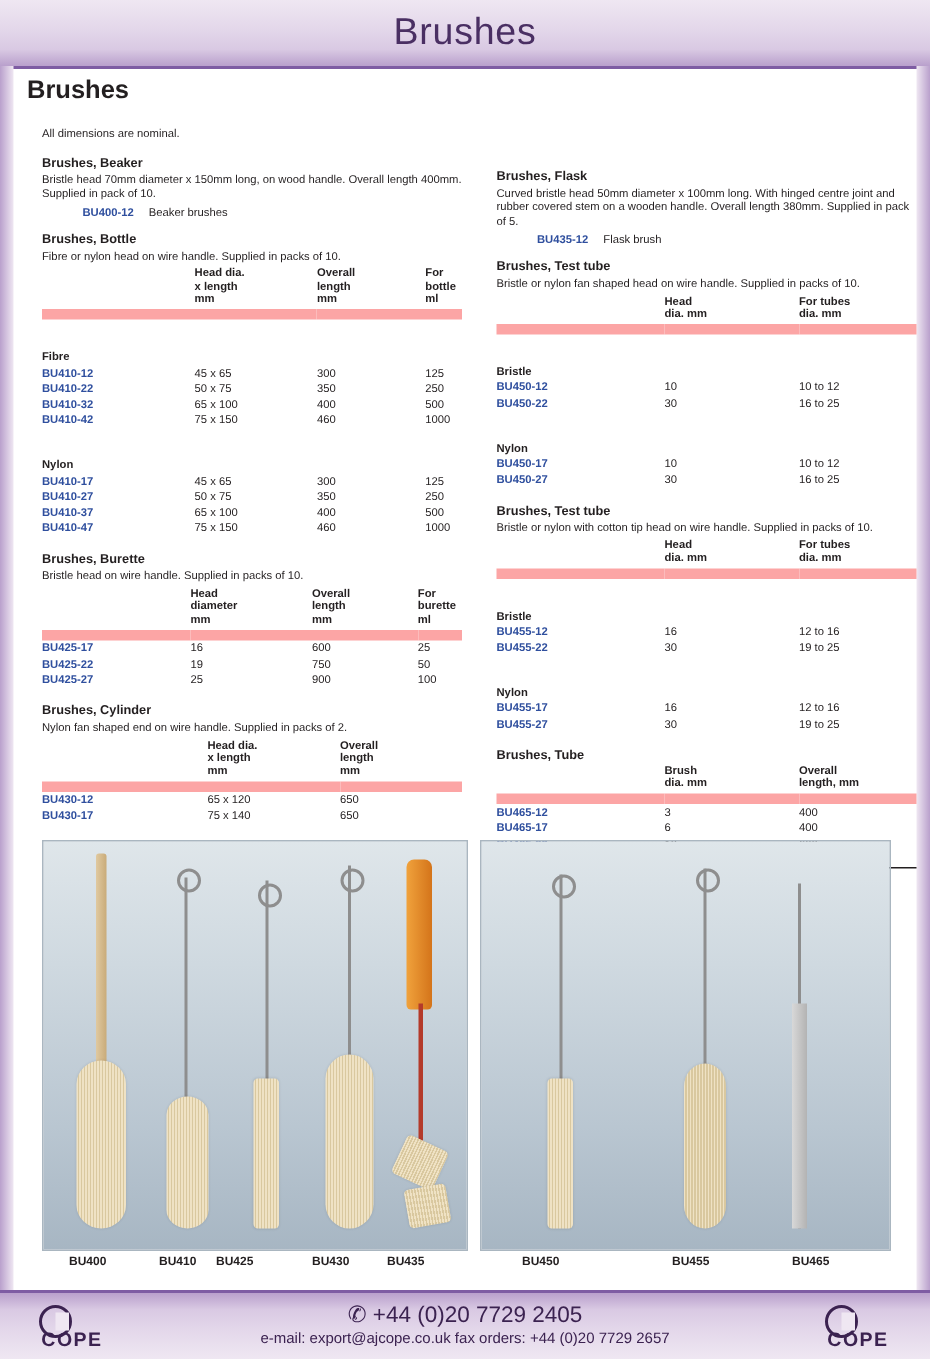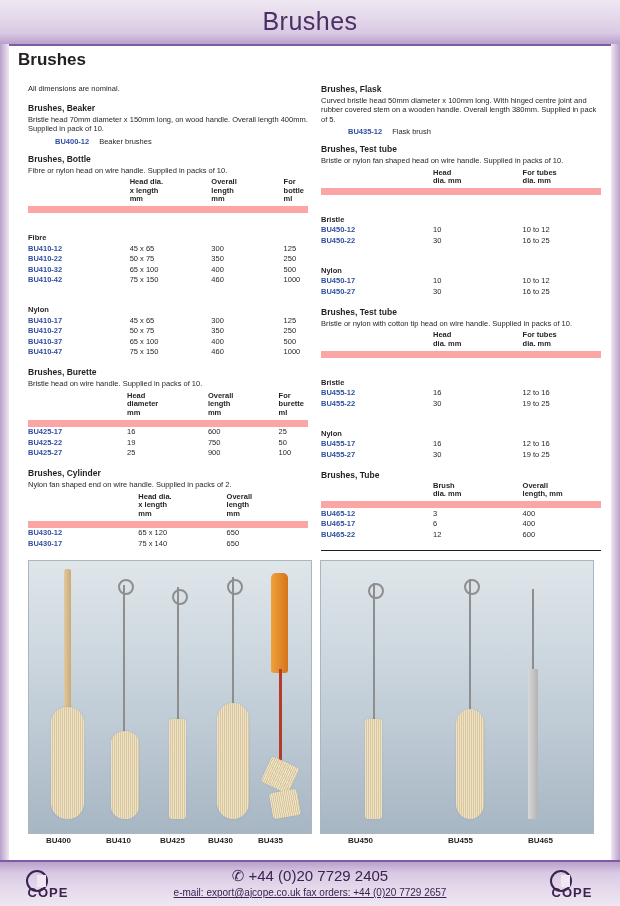--- a/index.html
+++ b/index.html
@@ -34,21 +34,21 @@
     position:absolute;left:0;bottom:0;width:620px;height:44px;
     background:linear-gradient(to top,#efe7f2 0%,#e3d7ea 45%,#d9c9e3 75%,#b9a0cc 100%);
     border-top:2px solid #7e5ca3;
   }
   .footer-phone{
     position:absolute;left:0;top:5px;width:620px;text-align:center;
     font-size:15px;color:#3b2250;
   }
   .footer-email{
     position:absolute;left:0;top:25px;width:620px;text-align:center;
-    font-size:10px;color:#3b2250;text-decoration:underline;
+    font-size:10px;color:#3b2250;
   }
   .logo{
     position:absolute;width:56px;height:30px;top:8px;
   }
   .logo.left{left:20px;}
   .logo.right{right:20px;}
   .logo .cope-text{
     position:absolute;left:0;bottom:0;width:56px;text-align:center;
     font-size:13px;font-weight:bold;color:#3b2250;letter-spacing:1px;
   }
@@ -63,21 +63,21 @@
   
   .content{
     position:absolute;left:18px;top:50px;width:584px;
   }
   h1.section-title{
     font-size:17px;margin:0 0 8px 0;font-weight:bold;color:#231f20;
   }
   .cols{position:absolute;left:18px;top:84px;width:584px;}
   .col{position:absolute;top:0;width:280px;}
   .col.left{left:10px;}
-  .col.right{left:303px;}
+  .col.right{left:313px;margin-top:28px;}
   .note{font-size:7.5px;margin:0 0 10px 0;}
   h2.sub{font-size:8.5px;font-weight:bold;margin:0 0 2px 0;}
   p.desc{font-size:7.5px;margin:0 0 3px 0;line-height:1.25;}
   .code{color:#2f4f9e;font-weight:bold;}
   .inline-item{font-size:7.5px;margin:0 0 8px 0;}
   .inline-item .code{margin-right:10px;padding-left:27px;}
   table.spec{
     width:100%;border-collapse:collapse;font-size:7.5px;margin:2px 0 10px 0;
   }
   table.spec th{
@@ -491,21 +491,21 @@
 
     <div class="brush" style="left:200px;width:24px;height:230px;">
       <div class="wire" style="left:11px;bottom:0;height:230px;"></div>
       <div class="graytube" style="left:7px;bottom:0;width:10px;height:150px;"></div>
     </div>
   </div>
 
   <div class="labels">
     <span style="left:18px;">BU400</span>
     <span style="left:78px;">BU410</span>
-    <span style="left:132px;">BU425</span>
+    <span style="left:116px;">BU425</span>
     <span style="left:180px;">BU430</span>
     <span style="left:230px;">BU435</span>
     <span style="left:320px;">BU450</span>
     <span style="left:420px;">BU455</span>
     <span style="left:500px;">BU465</span>
   </div>
 </div>
 
 <div class="page-footer">
   <div class="logo left">

